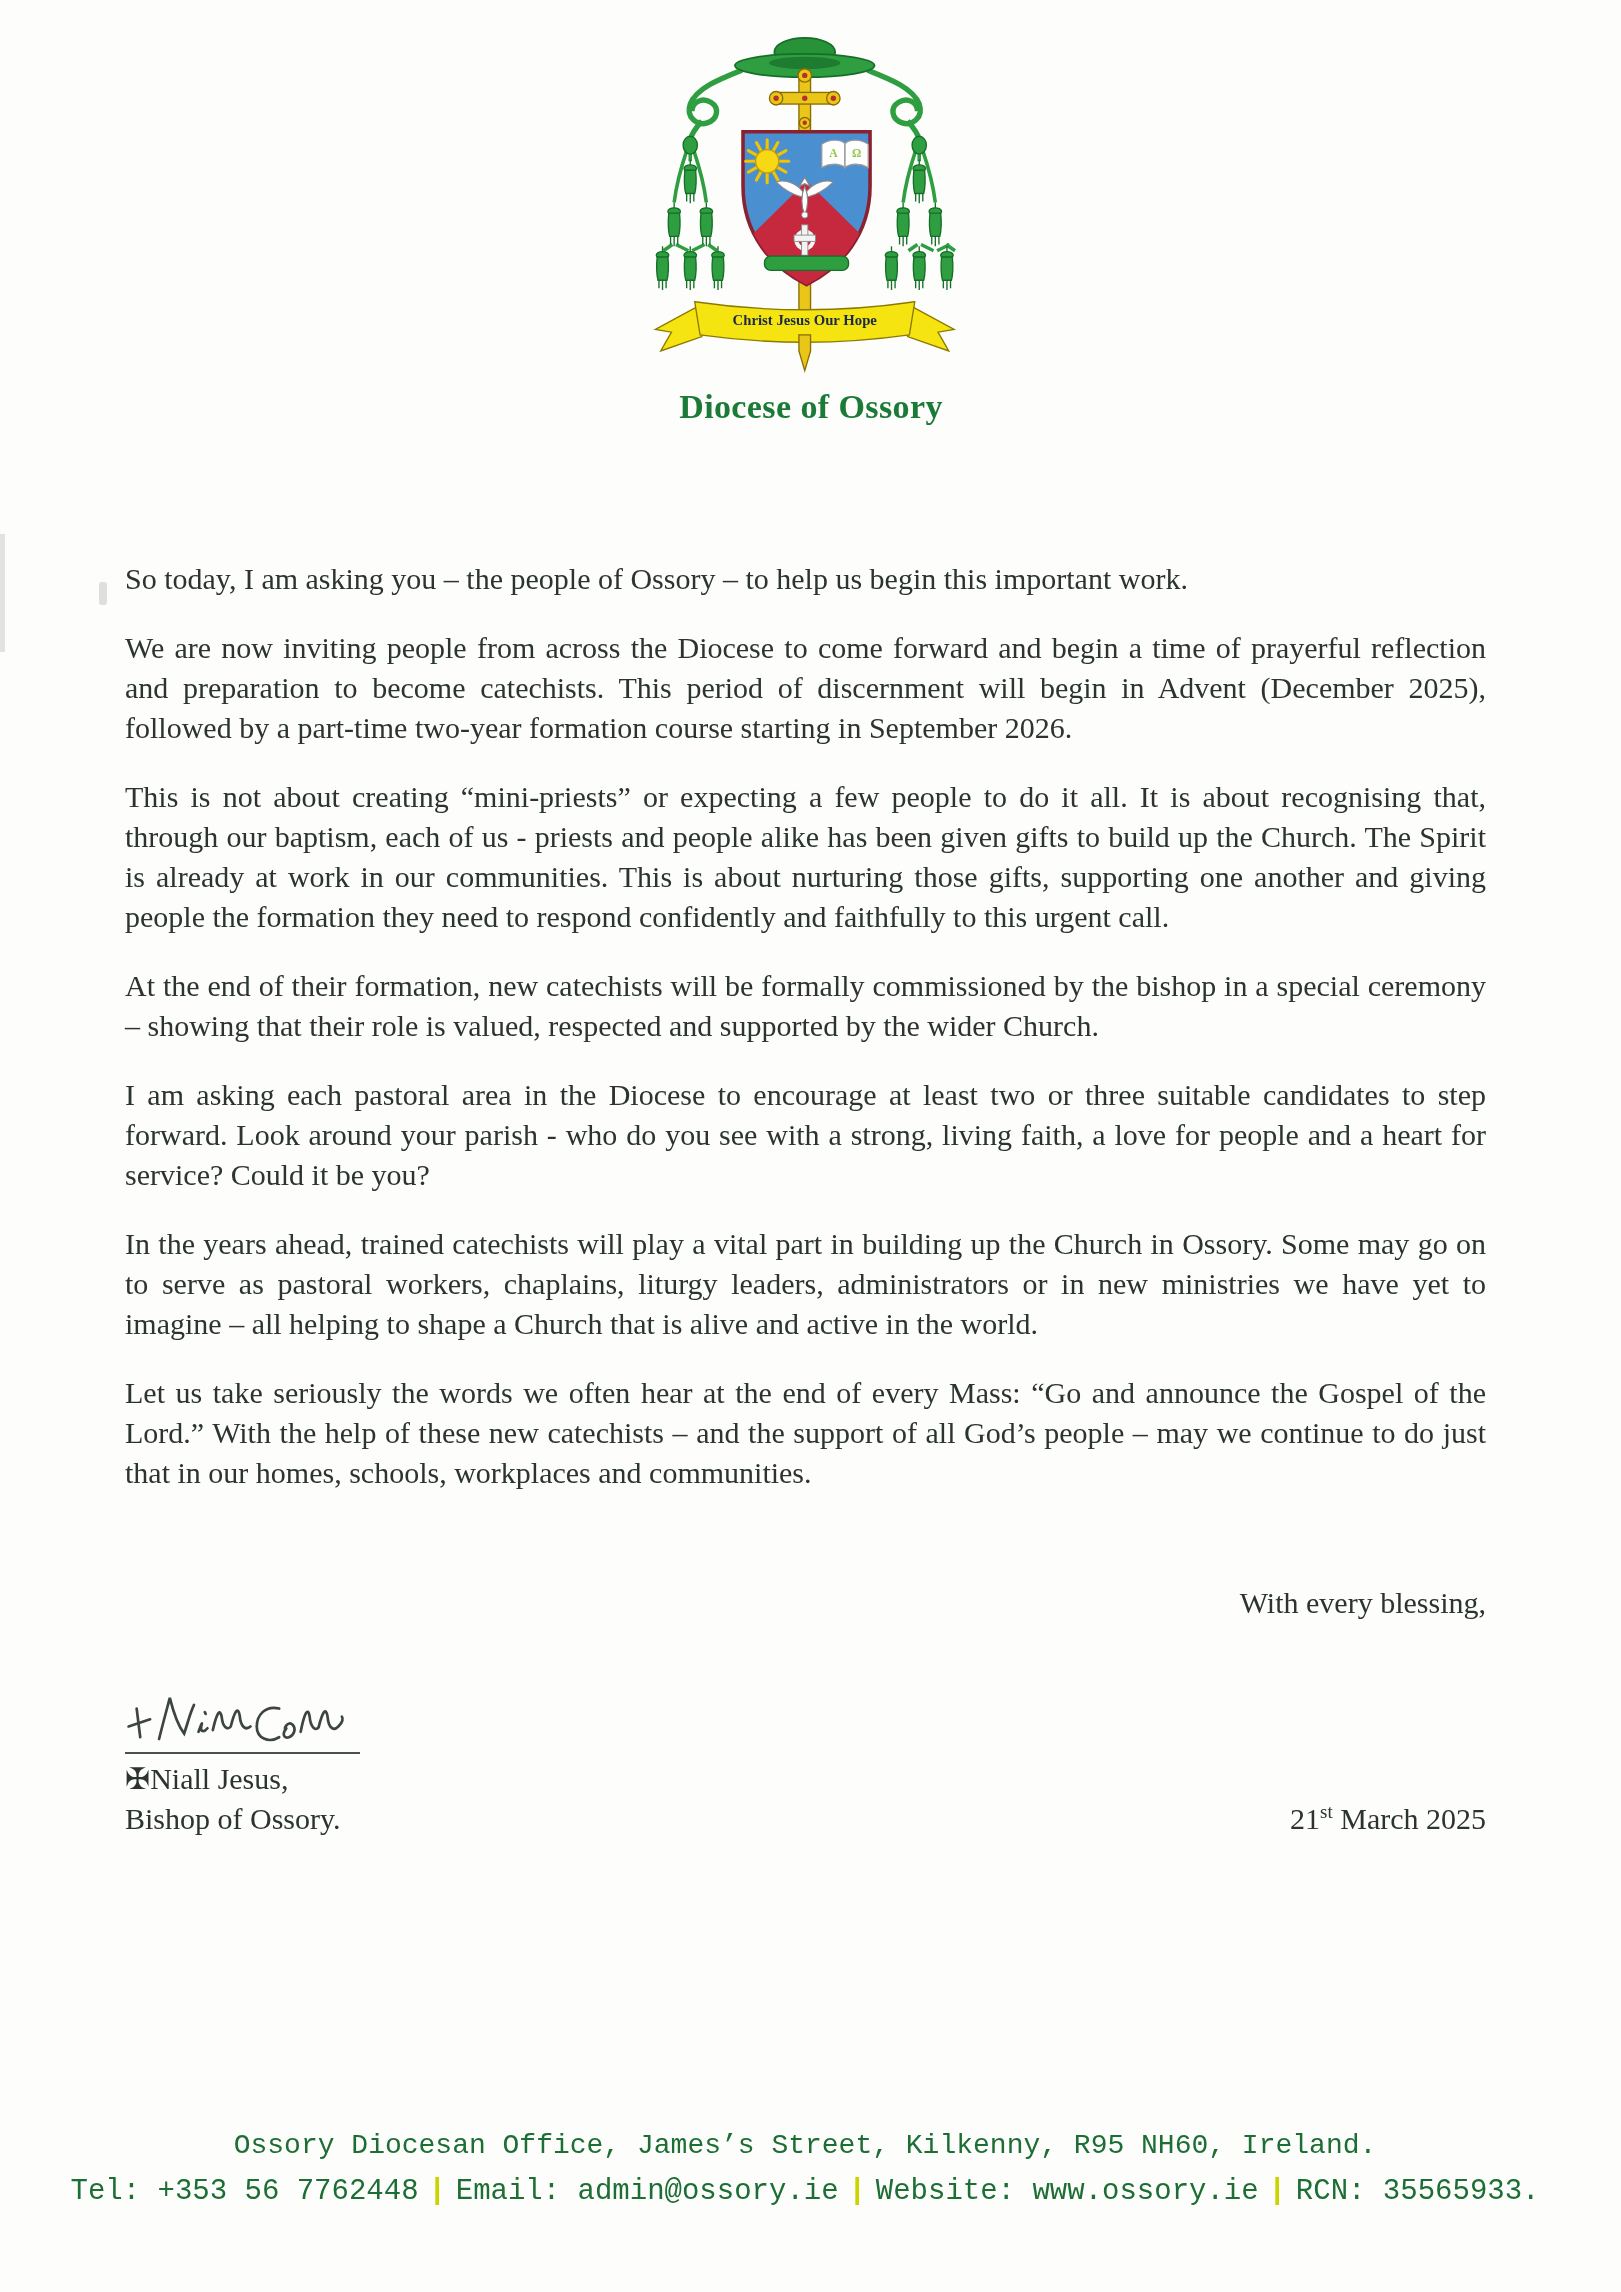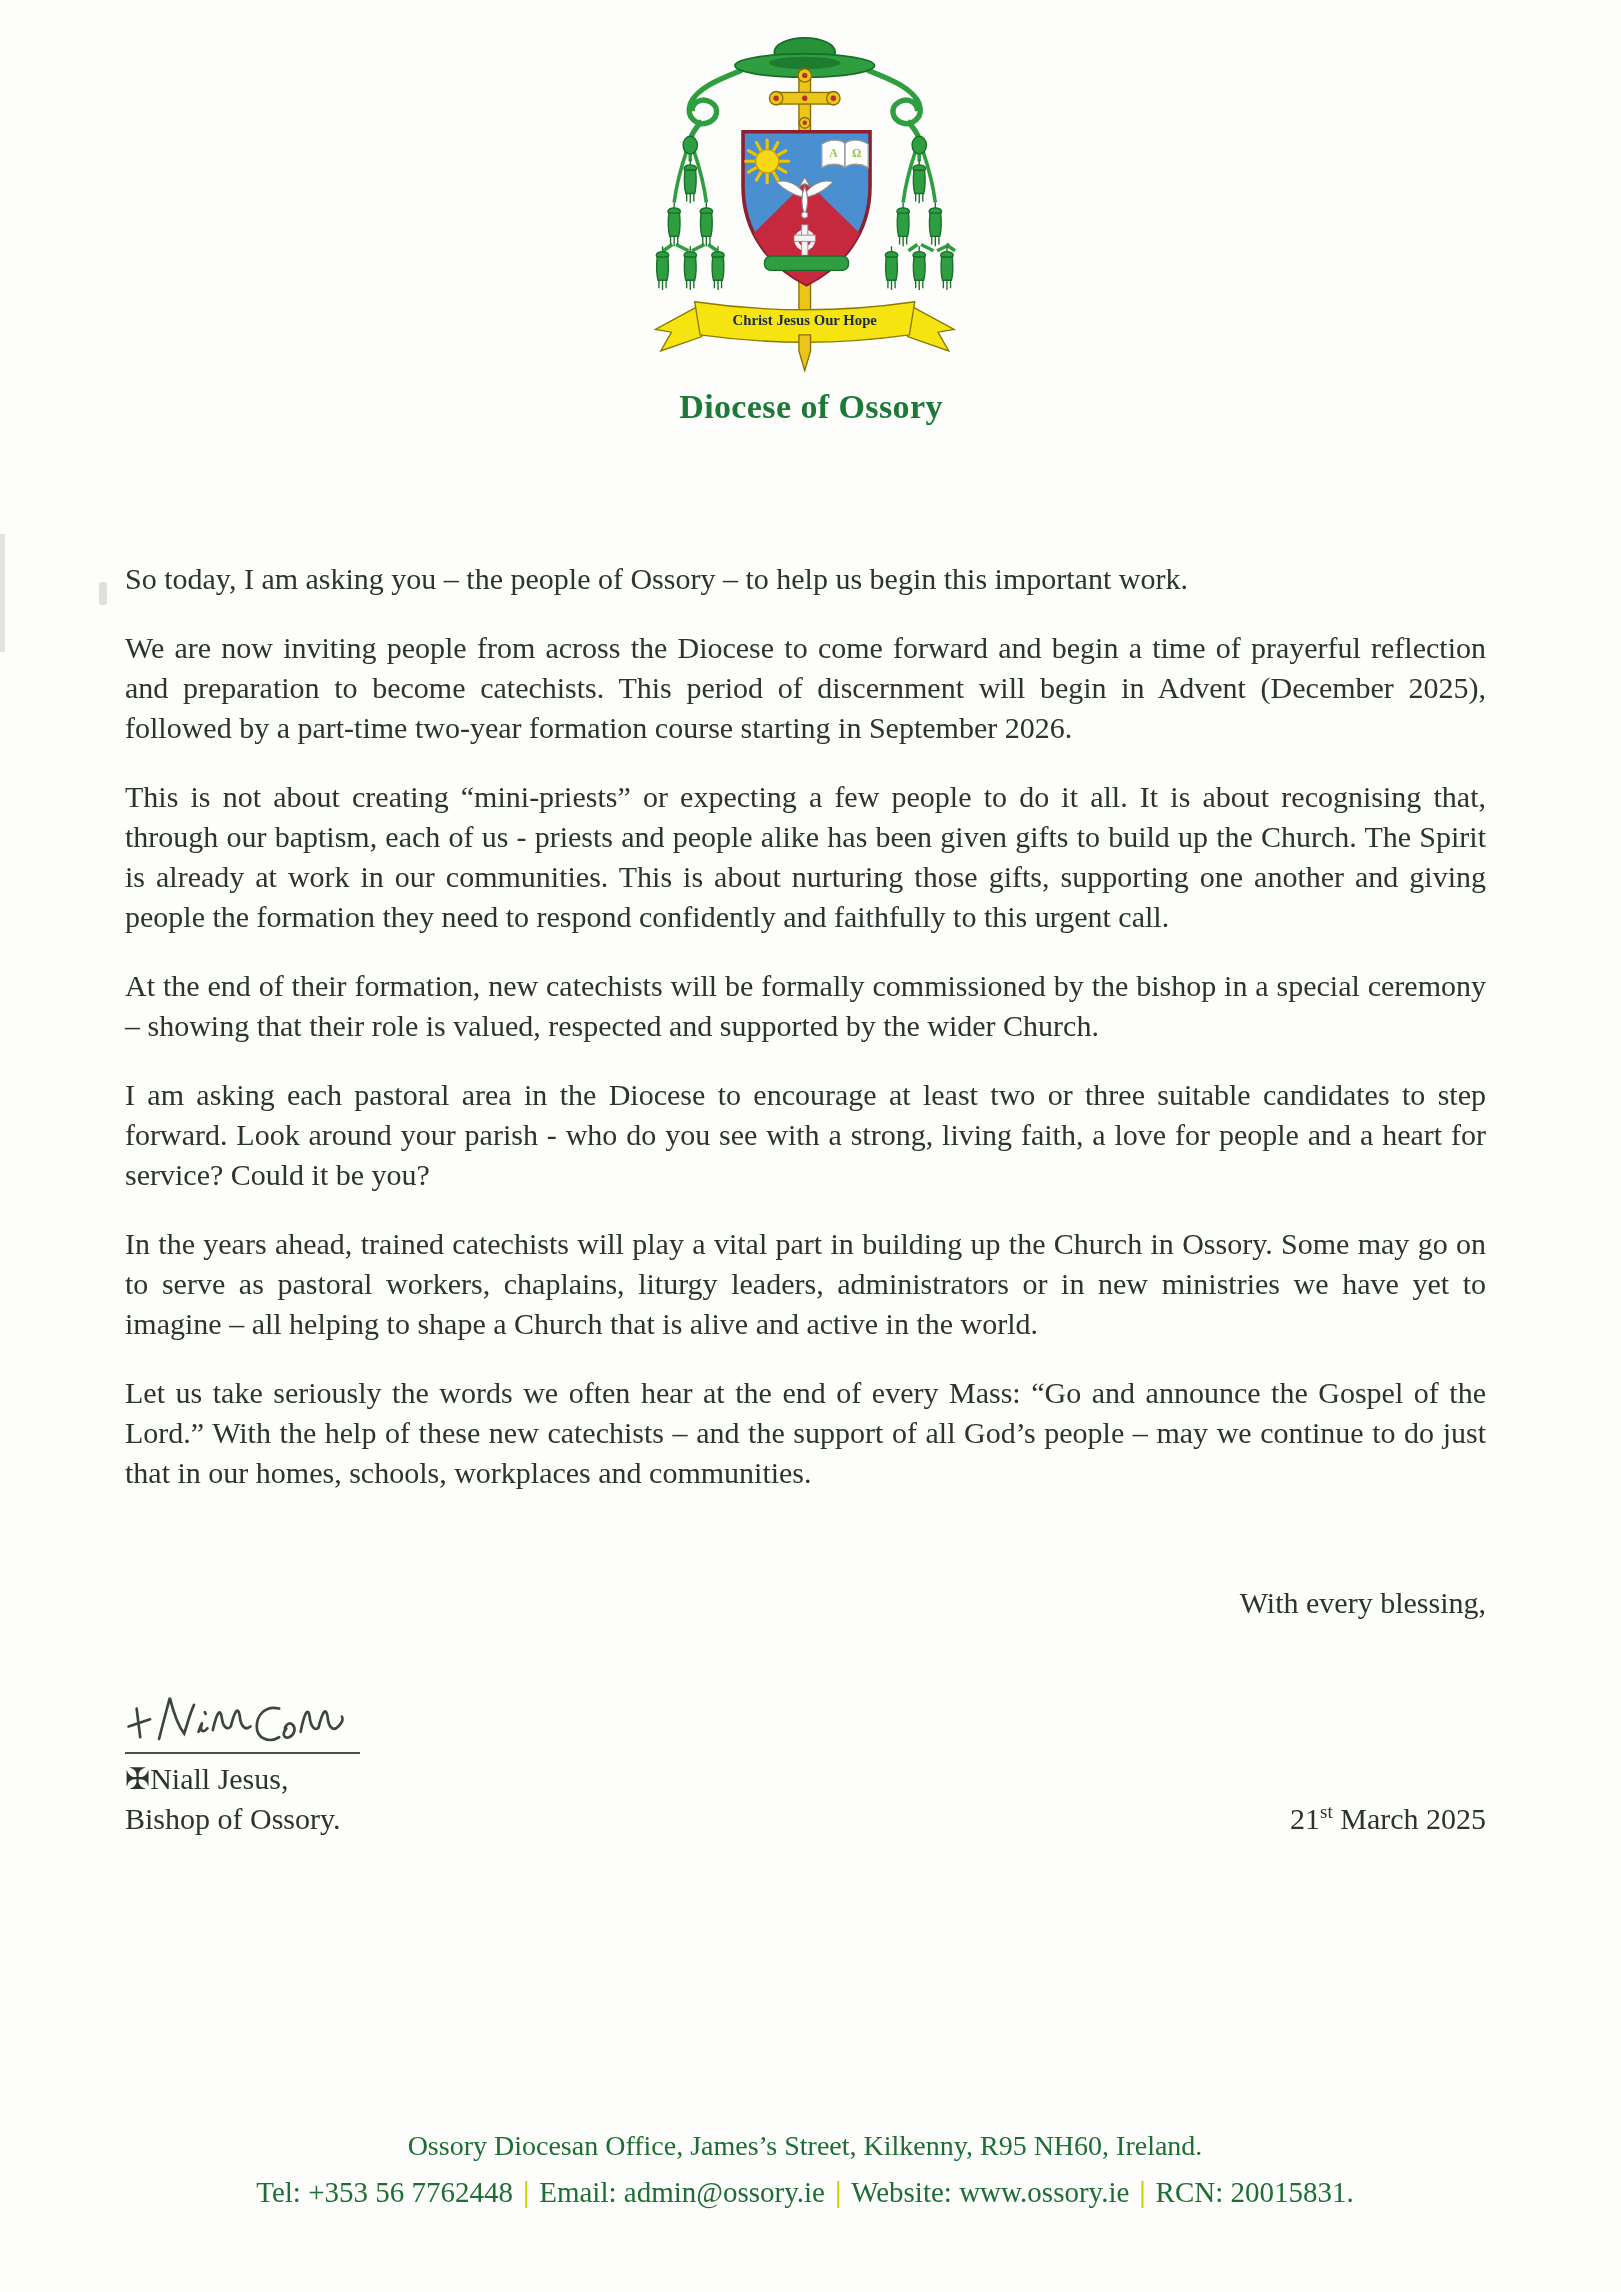--- a/index.html
+++ b/index.html
@@ -34,21 +34,21 @@
   .sig-block{margin-top:64px;}
   .sig-scribble{display:block;}
   .sig-line{width:235px;border-bottom:2.7px solid #49524c;margin-top:-5.4px;}
   .sig-bottom{display:flex;justify-content:space-between;align-items:flex-end;margin-top:5.4px;}
   .sig-names{text-align:left;line-height:40px;}
   .letter-date{font-size:30px;white-space:nowrap;}
   .letter-date sup{font-size:19px;vertical-align:super;line-height:0;}
   
   .footer{
     position:absolute;top:2128px;left:0;right:12px;
-    text-align:center;color:#1d6e34;
+    text-align:center;color:#1d6e34;font-family:Liberation Mono, monospace;
   }
   .footer-address{font-size:28px;line-height:36px;}
   .footer-contact{font-size:29px;line-height:38px;margin-top:9px;}
   .footer-sep{color:#c9d400;padding:0 9.9px;font-weight:bold;}
   
   .artifact-mark{position:absolute;left:99px;top:582px;width:8px;height:23px;
     background:#b9bcba;opacity:.45;border-radius:2.7px;}
   .artifact-edge{position:absolute;left:0;top:534px;width:5.4px;height:118px;
     background:#aeb1af;opacity:.35;}
 </style>
@@ -223,18 +223,18 @@
           <div>Bishop of Ossory.</div>
         </div>
         <div class="letter-date"><span>21</span><sup>st</sup><span> March 2025</span></div>
       </div>
     </div>
   </div>
 
   <div class="footer">
     <div class="footer-address">Ossory Diocesan Office, James’s Street, Kilkenny, R95 NH60, Ireland.</div>
     <div class="footer-contact">
-      <span>Tel: +353 56 7762448</span><span class="footer-sep">|</span><span>Email: admin@ossory.ie</span><span class="footer-sep">|</span><span>Website: www.ossory.ie</span><span class="footer-sep">|</span><span>RCN: 20015831.</span>
+      <span>Tel: +353 56 7762448</span><span class="footer-sep">|</span><span>Email: admin@ossory.ie</span><span class="footer-sep">|</span><span>Website: www.ossory.ie</span><span class="footer-sep">|</span><span>RCN: 35565933.</span>
     </div>
   </div>
 
 </div>
 
 
 </body></html>

